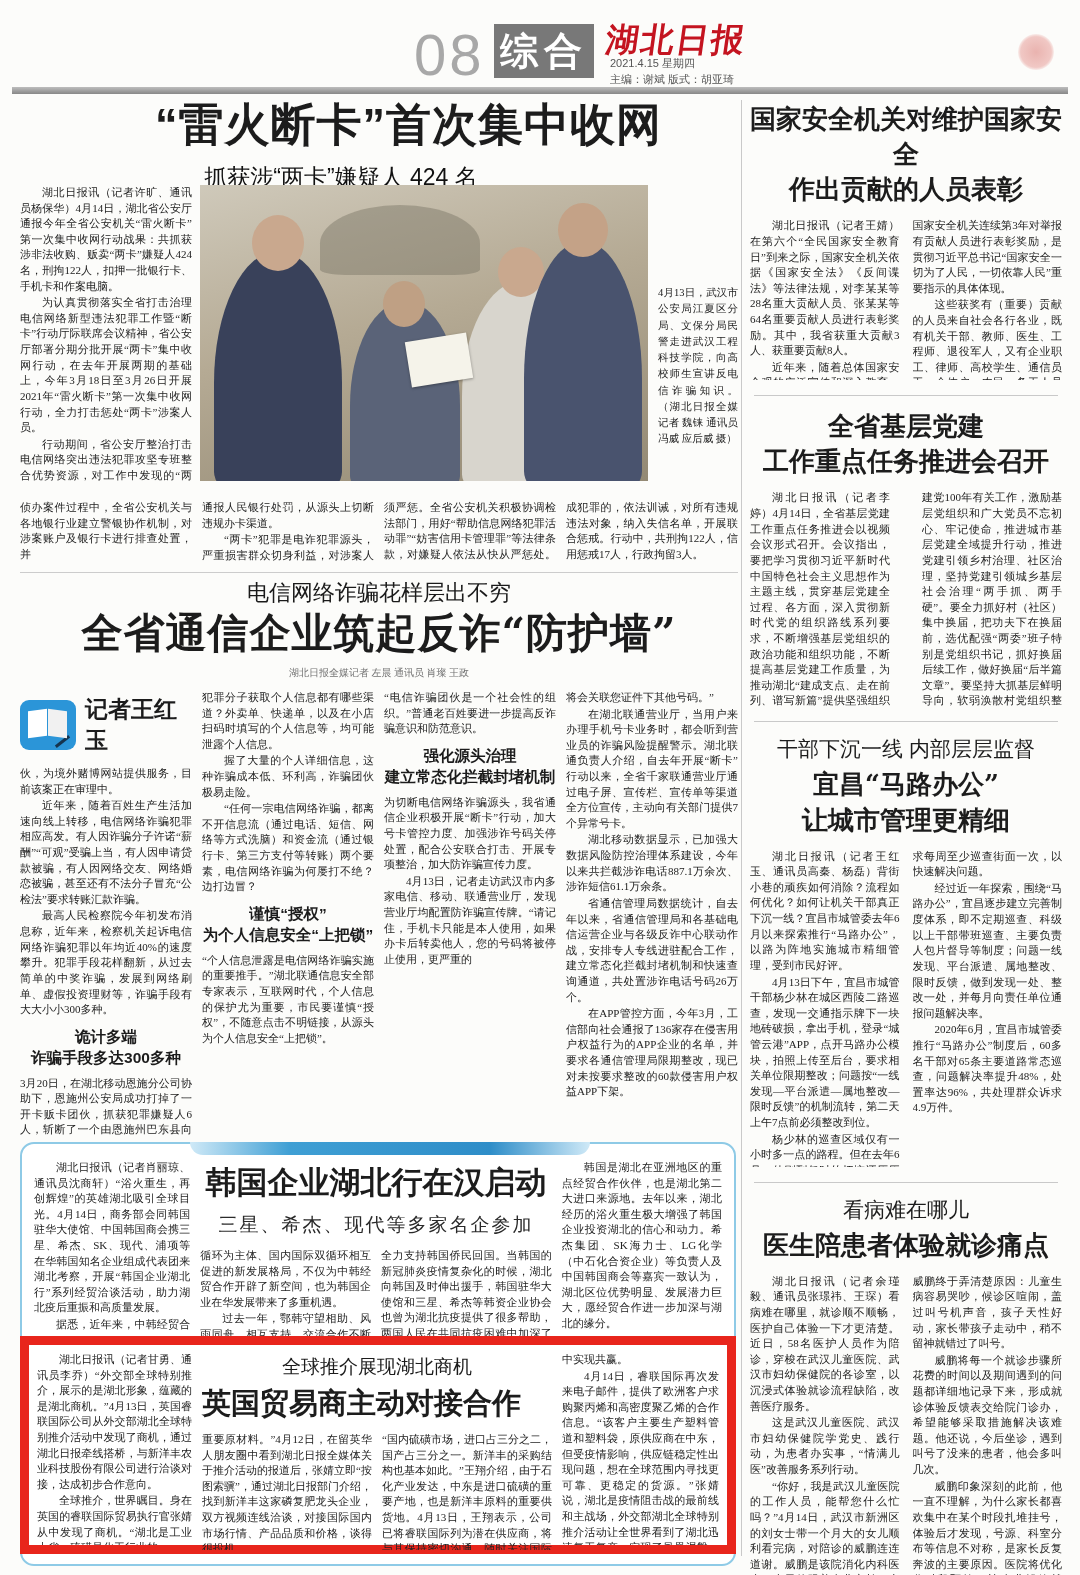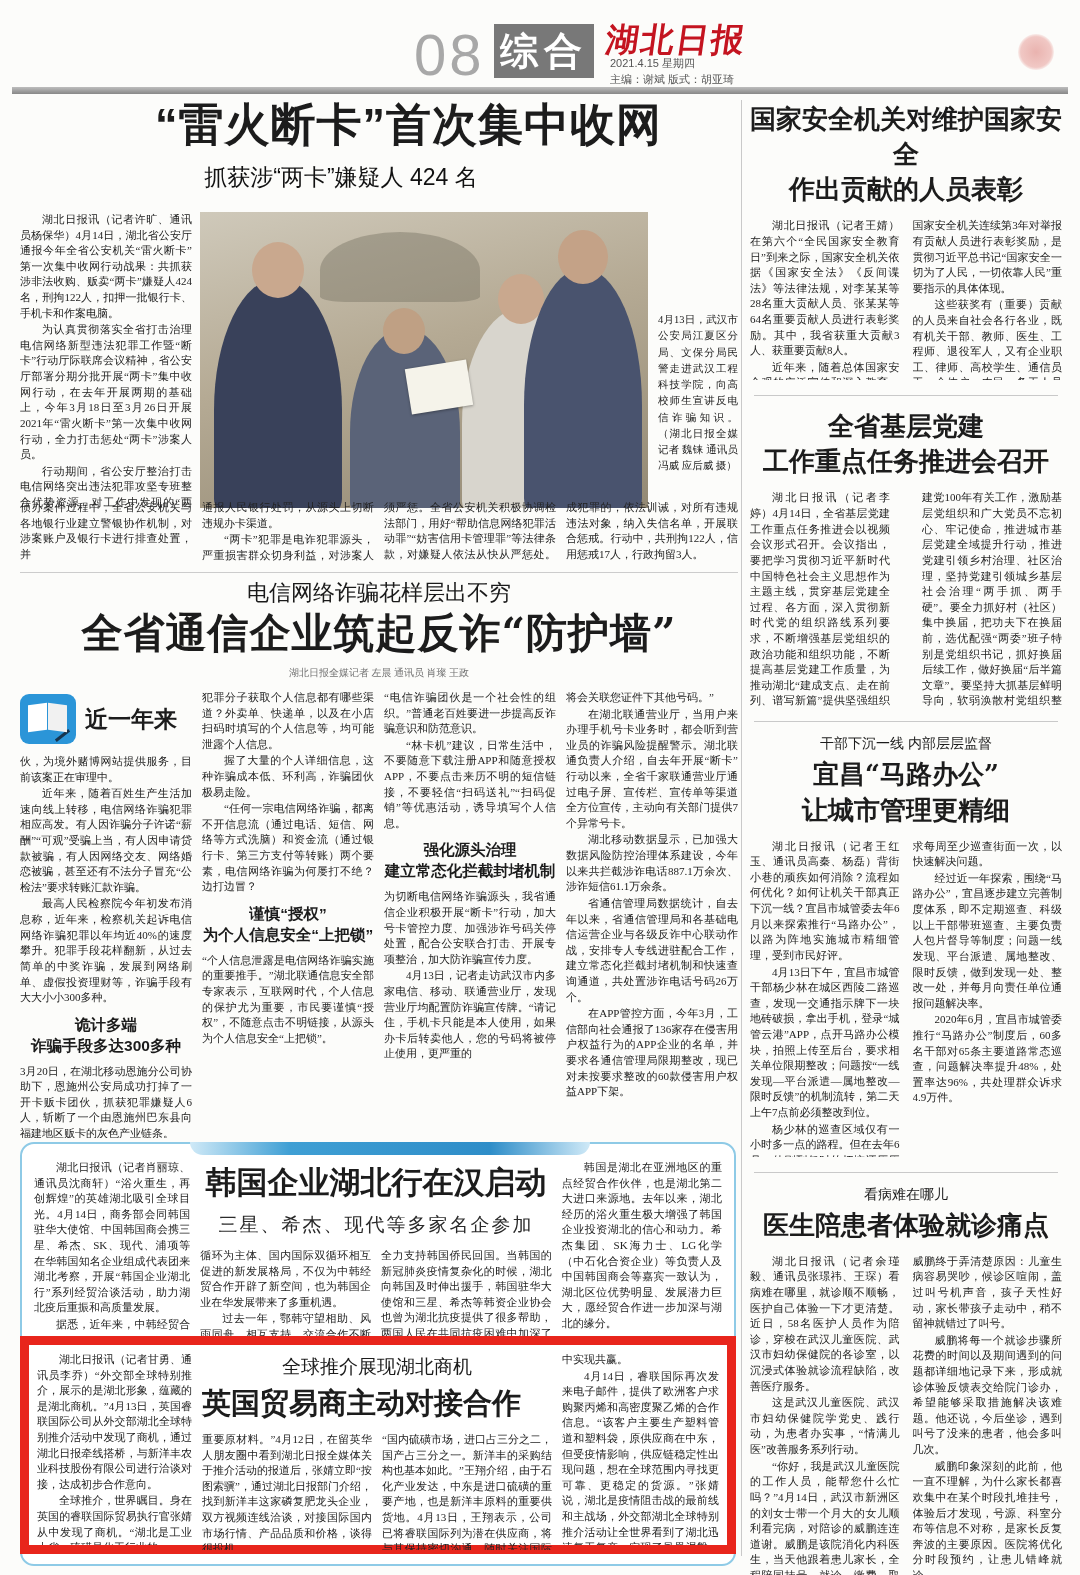--- a/index.html
+++ b/index.html
@@ -27,21 +27,21 @@
   
   .body-col p { margin:0 0 1px; text-indent:2em; text-align:justify; font-size:11px; line-height:1.42; color:#222; }
   .cont p:first-child { text-indent:0; }
   .clip { overflow:hidden; }
   
   .lr { position:absolute; left:20px; top:98px; width:718px; }
   .a-title { width:642px; text-align:right; margin-top:2px; font-family:"Liberation Sans",sans-serif;
     font-weight:900; font-size:45px; letter-spacing:1px; line-height:1.1; }
   .a-sub { width:642px; text-align:center; margin-top:12px; font-family:"Liberation Sans",sans-serif;
     font-size:23px; color:#111; }
-  .a-body { position:absolute; top:114px; left:0; width:718px; height:296px; display:flex; }
+  .a-body { position:absolute; top:87px; left:0; width:718px; height:296px; display:flex; }
   .a-c1 { width:172px; height:296px; }
   .a-photo { width:448px; height:296px; margin-left:8px; position:relative; overflow:hidden;
     background:linear-gradient(165deg,#cfc9ba 0%,#b5aa94 45%,#938974 100%); }
   .ph { position:absolute; border-radius:50% 50% 16% 16% / 55% 55% 8% 8%; }
   .ph-head { position:absolute; border-radius:50%; }
   .ph-paper { position:absolute; left:208px; top:152px; width:62px; height:46px; background:#f5f3ea;
     transform:rotate(-9deg); box-shadow:0 1px 3px rgba(0,0,0,.35); }
   .a-cap { width:80px; margin-left:10px; padding-top:100px; font-size:10.5px; line-height:1.55;
     text-align:justify; color:#222; height:296px; overflow:hidden; }
   .a-bottom { position:absolute; top:402px; left:0; width:718px; height:64px; display:flex; gap:10px; overflow:hidden; }
@@ -89,21 +89,21 @@
   .uk-kicker { text-align:center; font-family:"Liberation Sans",sans-serif; font-size:19px; margin-top:2px; }
   .uk-title { text-align:left; font-family:"Liberation Sans",sans-serif; font-weight:900; font-size:29px; margin-top:4px; }
   .uk-cols { display:flex; gap:10px; margin-top:8px; height:118px; overflow:hidden; }
   .uk-cols .body-col { flex:1; }
   .uk-c4 { width:158px; overflow:hidden; }
   
   .vrule { position:absolute; left:741px; top:100px; width:1px; height:1456px; background:#c9c9c9; }
   .rr { position:absolute; left:750px; top:98px; width:312px; }
   .r-title { text-align:center; font-weight:900; font-size:26px; line-height:1.35; white-space:pre-line;
     font-family:"DejaVu Serif",serif; margin-top:4px; }
-  .r-kicker { text-align:center; font-family:"Liberation Sans",sans-serif; font-size:14px; margin-top:2px; }
+  .r-kicker { text-align:center; font-family:"Liberation Sans",sans-serif; font-size:21px; margin-top:2px; }
   .r-body { display:flex; gap:13px; margin-top:11px; }
   .r-body .body-col { flex:1; }
   .r-div { height:1px; background:#c9c9c9; margin:15px 4px 13px; }
   .h-r1 { height:162px; } .h-r2 { height:216px;gap:32px; } .h-r3 { height:318px; } .h-r4 { height:322px; }
 </style>
 </head>
 <body>
 
 <div class="page">
 
@@ -166,21 +166,21 @@
     <div class="b-kicker">电信网络诈骗花样层出不穷</div>
     <h1 class="b-title">全省通信企业筑起反诈“防护墙”</h1>
     <div class="b-byline">湖北日报全媒记者 左晨 通讯员 肖璨 王政</div>
 
     <div class="b-body">
       <div class="b-col body-col cont">
         <div class="badge">
           <div class="bicon">
               <span class="bpen"></span>
             </div>
-          <div class="badge-label">近一年来</div>
+          <div class="badge-label">记者王红玉</div>
         </div>
         <div>
             <p>伙，为境外赌博网站提供服务，目前该案正在审理中。</p>
             <p>近年来，随着百姓生产生活加速向线上转移，电信网络诈骗犯罪相应高发。有人因诈骗分子许诺“薪酬”“可观”受骗上当，有人因申请贷款被骗，有人因网络交友、网络婚恋被骗，甚至还有不法分子冒充“公检法”要求转账汇款诈骗。</p>
             <p>最高人民检察院今年初发布消息称，近年来，检察机关起诉电信网络诈骗犯罪以年均近40%的速度攀升。犯罪手段花样翻新，从过去简单的中奖诈骗，发展到网络刷单、虚假投资理财等，诈骗手段有大大小小300多种。</p>
           </div>
         <h4 class="subhd">诡计多端
 诈骗手段多达300多种</h4>
         <div>
             <p>3月20日，在湖北移动恩施分公司协助下，恩施州公安局成功打掉了一开卡贩卡团伙，抓获犯罪嫌疑人6人，斩断了一个由恩施州巴东县向福建地区贩卡的灰色产业链条。</p>
@@ -194,21 +194,20 @@
           </div>
         <h4 class="subhd">谨慎“授权”
 为个人信息安全“上把锁”</h4>
         <div>
             <p>“个人信息泄露是电信网络诈骗实施的重要推手。”湖北联通信息安全部专家表示，互联网时代，个人信息的保护尤为重要，市民要谨慎“授权”，不随意点击不明链接，从源头为个人信息安全“上把锁”。</p>
           </div>
       </div>
       <div class="b-col body-col cont">
         <div>
             <p>“电信诈骗团伙是一个社会性的组织。”普通老百姓要进一步提高反诈骗意识和防范意识。</p>
-            <p>“林卡机”建议，日常生活中，不要随意下载注册APP和随意授权APP，不要点击来历不明的短信链接，不要轻信“扫码送礼”“扫码促销”等优惠活动，诱导填写个人信息。</p>
           </div>
         <h4 class="subhd">强化源头治理
 建立常态化拦截封堵机制</h4>
         <div>
             <p>为切断电信网络诈骗源头，我省通信企业积极开展“断卡”行动，加大号卡管控力度、加强涉诈号码关停处置，配合公安联合打击、开展专项整治，加大防诈骗宣传力度。</p>
             <p>4月13日，记者走访武汉市内多家电信、移动、联通营业厅，发现营业厅均配置防诈骗宣传牌。“请记住，手机卡只能是本人使用，如果办卡后转卖他人，您的号码将被停止使用，更严重的</p>
           </div>
       </div>
       <div class="b-col body-col cont">
           <p>将会关联您证件下其他号码。”</p>

